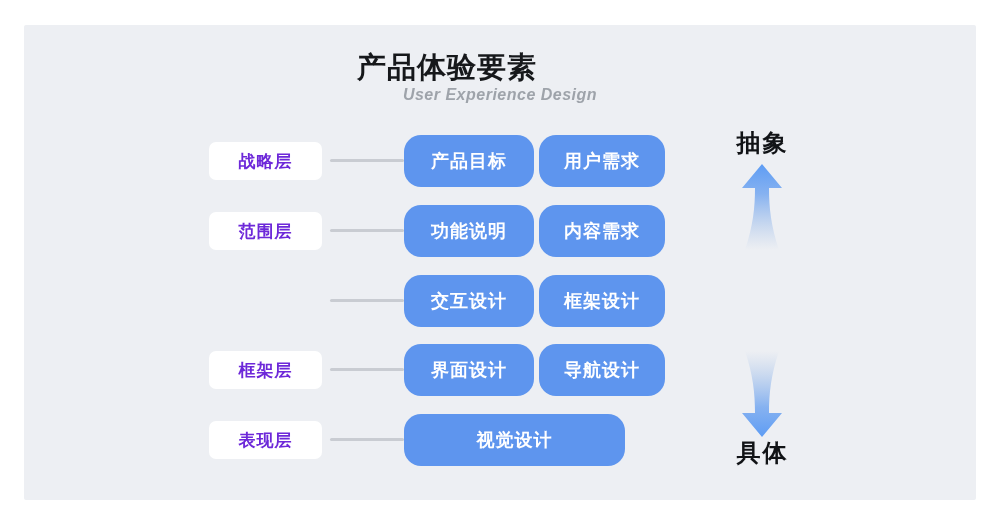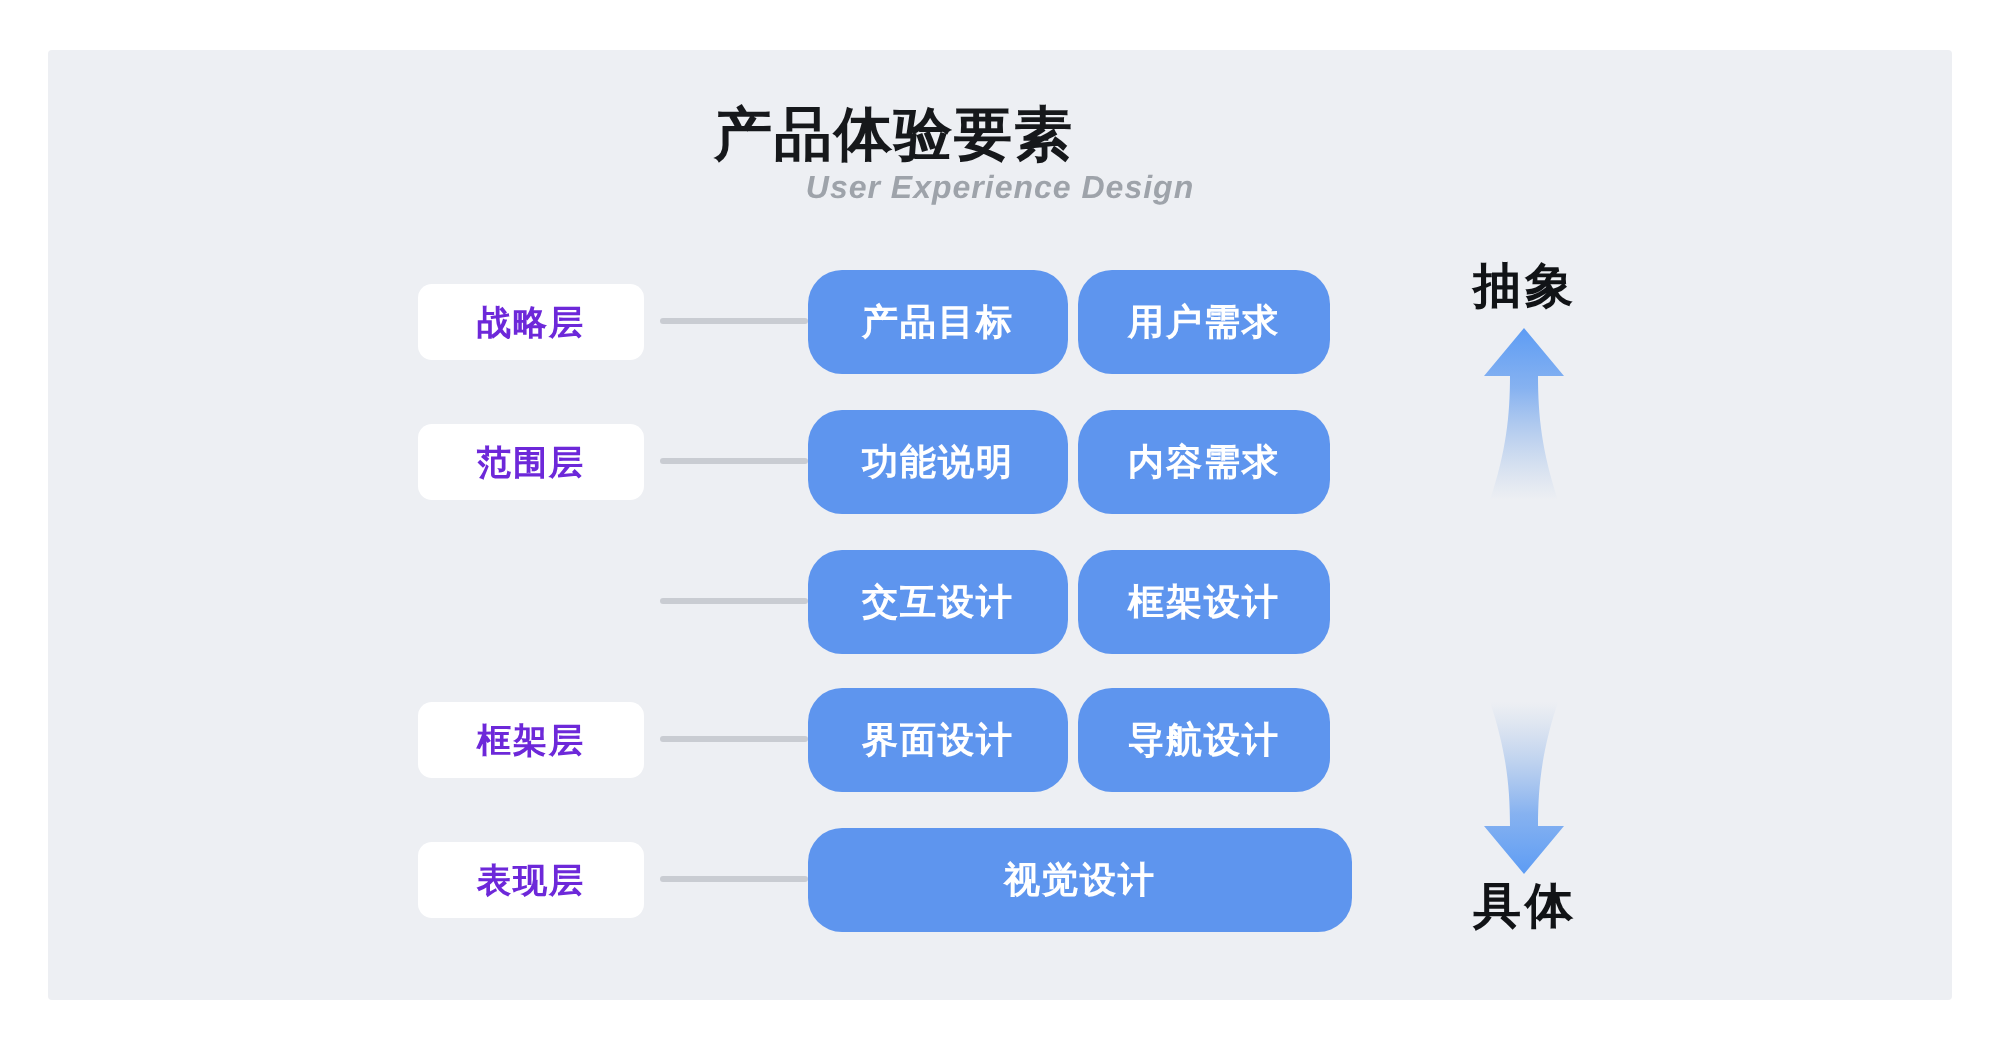--- a/index.html
+++ b/index.html
@@ -78,21 +78,21 @@
     display: flex;
     align-items: center;
     justify-content: center;
     font-size: 18px;
     font-weight: 700;
     color: #FFFFFF;
     letter-spacing: 1px;
   }
   .bb-a { left: 404px; width: 130px; }
   .bb-b { left: 539px; width: 126px; }
-  .bb-wide { left: 404px; width: 272px; }
+  .bb-wide { left: 404px; width: 221px; }
   .axis-label {
     position: absolute;
     left: 712px;
     width: 101px;
     text-align: center;
     font-size: 24px;
     font-weight: 700;
     color: #111316;
     letter-spacing: 2px;
   }

